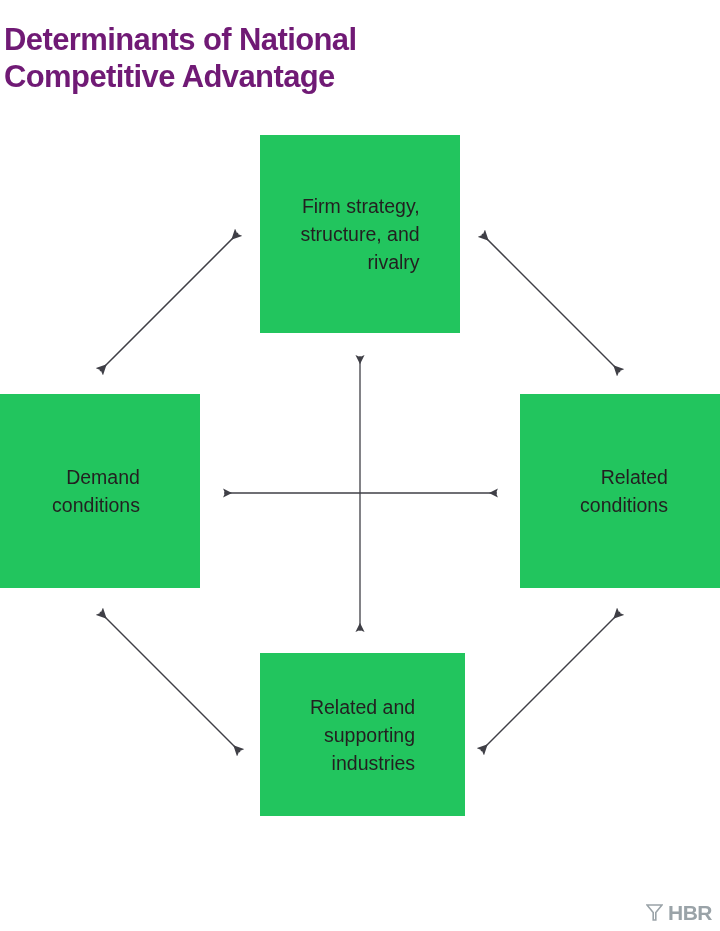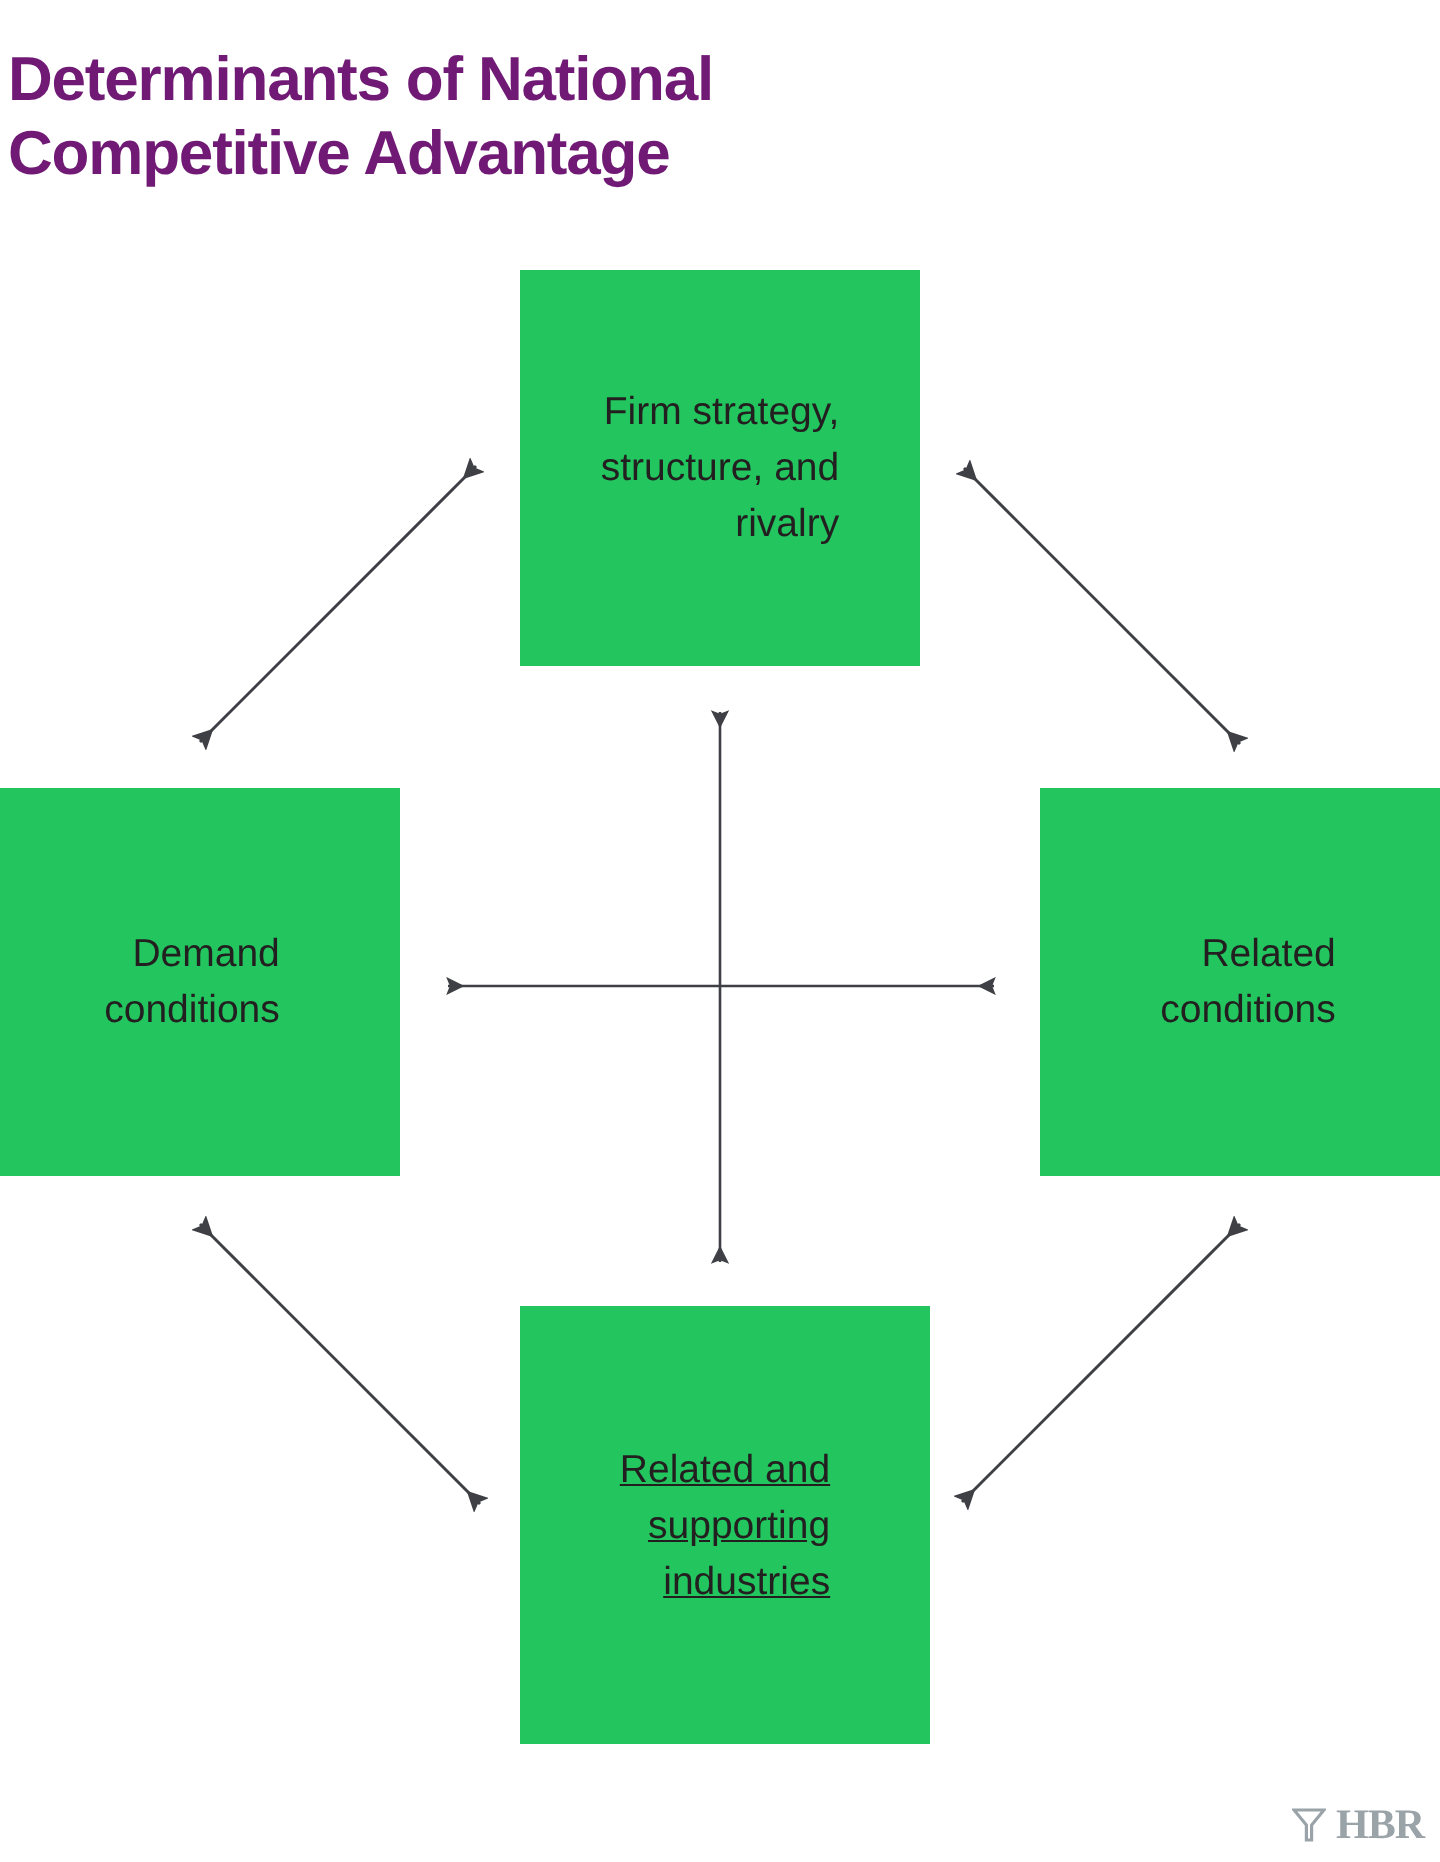--- a/index.html
+++ b/index.html
@@ -54,21 +54,21 @@
     padding: 0 10px;
   }
 
   
   #node-top   { left: 260px; top: 135px;  width: 200px; height: 198px; }
   
   #node-left  { left: -8px;  top: 394px;  width: 208px; height: 194px; }
   
   #node-right { left: 520px; top: 394px;  width: 208px; height: 194px; }
   
-  #node-bottom{ left: 260px; top: 653px;  width: 205px; height: 219px; text-decoration: underline; }
+  #node-bottom{ left: 260px; top: 653px;  width: 205px; height: 163px; }
 
   #arrow-layer {
     position: absolute;
     left: 0; top: 0;
     width: 720px; height: 931px;
     pointer-events: none;
   }
 
   #hbr-logo {
     position: absolute;
@@ -77,21 +77,20 @@
     display: flex;
     align-items: center;
     gap: 5px;
   }
   #hbr-wordmark {
     font-size: 21px;
     font-weight: bold;
     letter-spacing: -0.5px;
     color: #9aa3a8;
     line-height: 21px;
-    font-family: Liberation Serif, serif;
   }
 </style>
 </head>
 <body>
 
 <h1 id="page-title">Determinants of National
 Competitive Advantage</h1>
 
 <div class="diagram">
 

